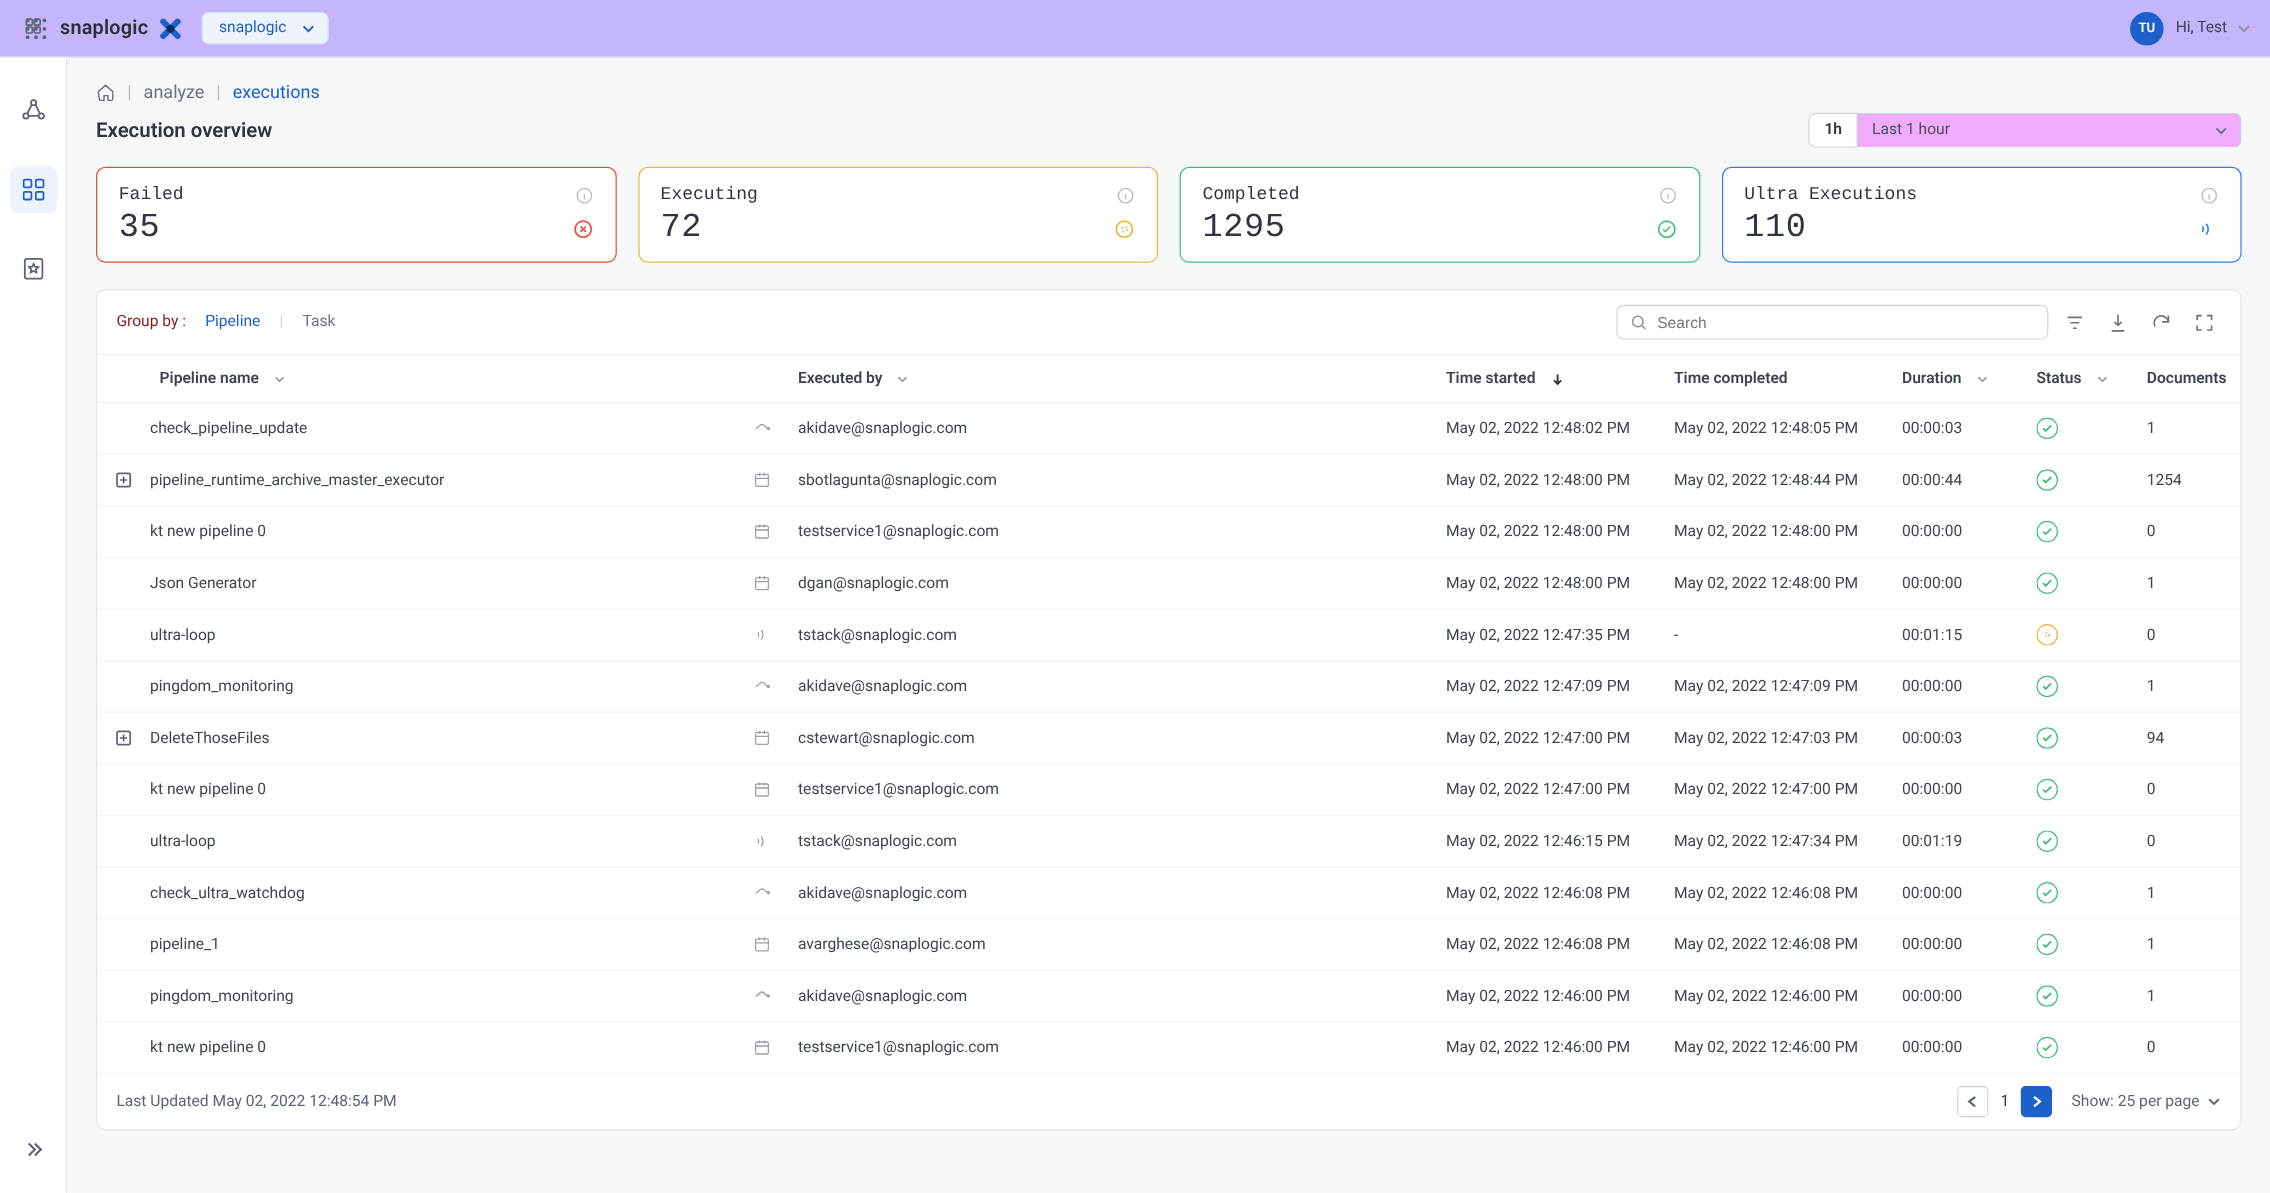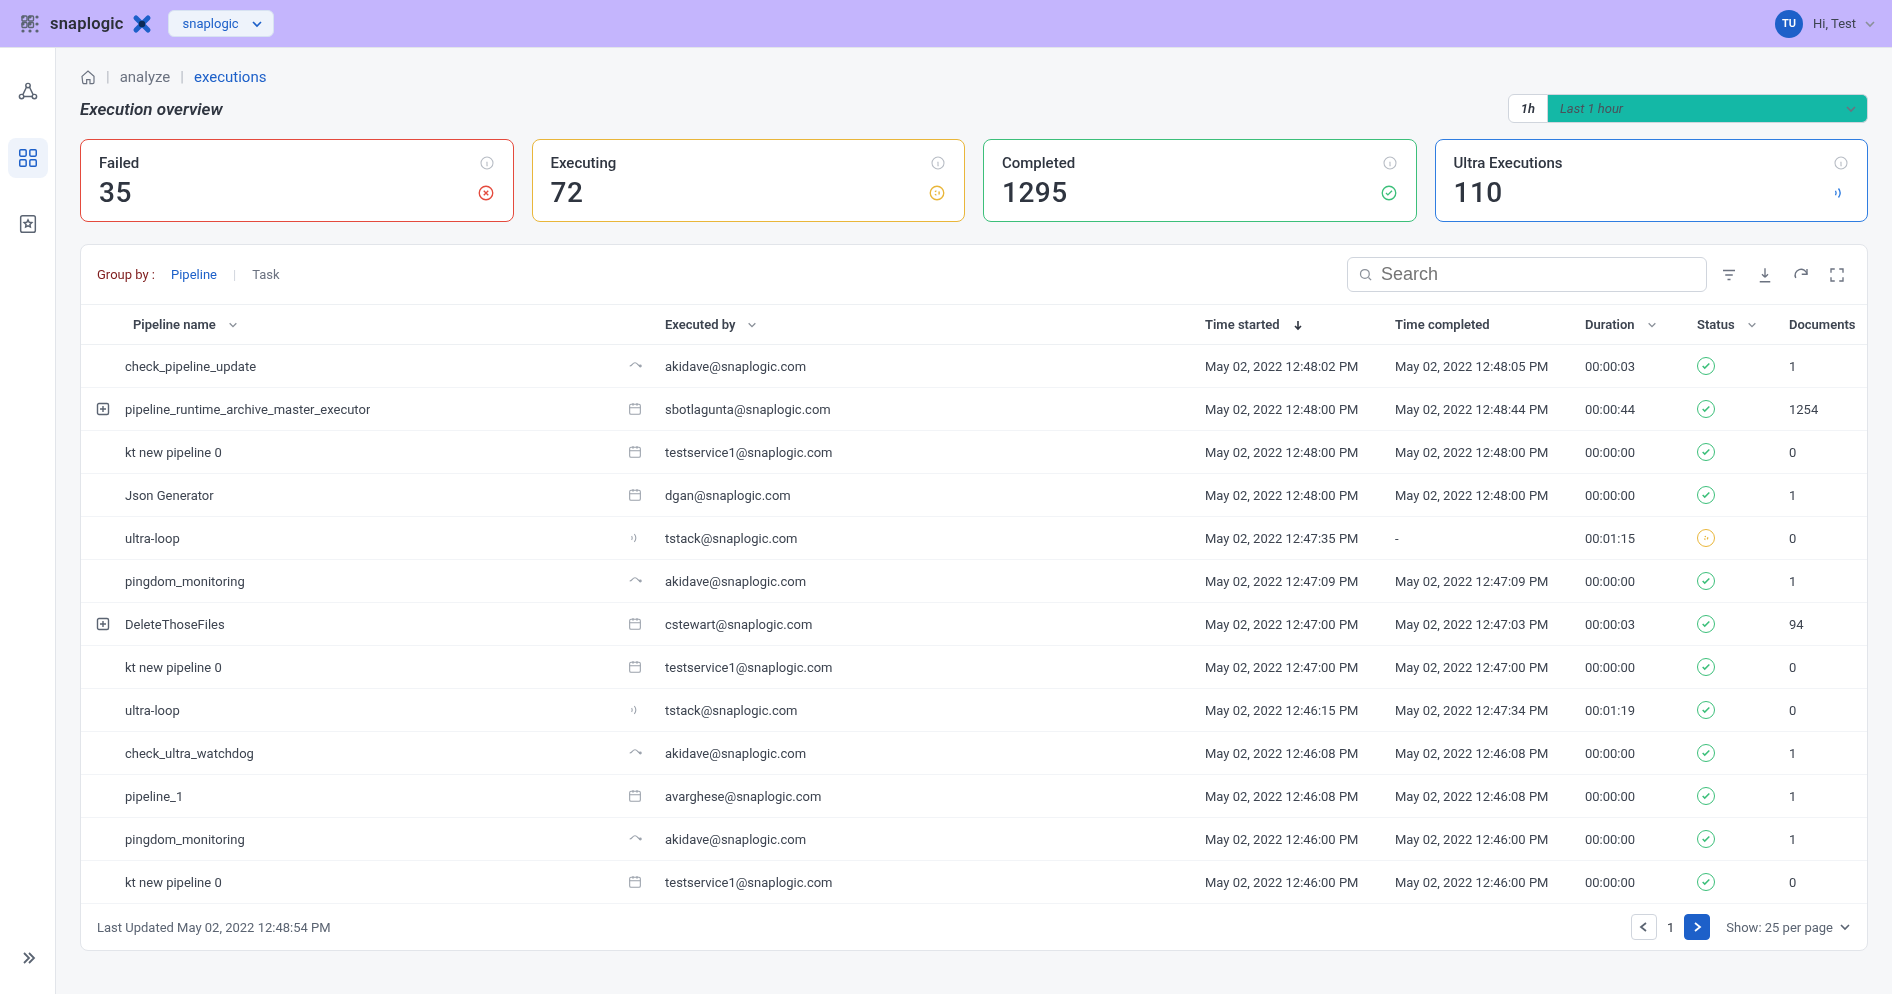--- a/index.html
+++ b/index.html
@@ -22,29 +22,29 @@
 .left-rail { position: absolute; top: 48px; left: 0; width: 56px; bottom: 0; background: #fff; border-right: 1px solid #e2e5ea; display: flex; flex-direction: column; align-items: center; padding-top: 24px; gap: 26px; }
 .rail-item { width: 40px; height: 40px; display: flex; align-items: center; justify-content: center; color: #5b6472; border-radius: 8px; }
 .rail-item.active { background: #eef3fb; color: #1d60c9; }
 .rail-bottom { margin-top: auto; margin-bottom: 16px; }
 
 
 .main { position: absolute; top: 48px; left: 56px; right: 0; bottom: 0; padding: 20px 24px 0 24px; overflow: hidden; }
 .breadcrumb { display: flex; align-items: center; gap: 10px; color: #6b7280; font-size: 15px; }
 .breadcrumb .cur { color: #1d60c9; }
 .breadcrumb .sep { color: #b6bbc3; }
-.page-title-row { display: flex; align-items: center; margin-top: 8px; font-style: italic; }
+.page-title-row { display: flex; align-items: center; margin-top: 8px; }
 .page-title { font-size: 17px; font-weight: 600; color: #2f3540; }
 .range-wrap { margin-left: auto; display: flex; align-items: center; gap: 0; }
 .range-chip { background: #fff; border: 1px solid #d0d5dd; border-radius: 6px 0 0 6px; padding: 6px 12px; color: #2f3540; font-weight: 600; }
-.range-select { background: #14b8a6; border: 1px solid #d0d5dd; border-left: none; border-radius: 0 6px 6px 0; padding: 6px 28px 6px 12px; color: #4b505a; position: relative; min-width: 320px; }
+.range-select { background: #f0abfc; border: 1px solid #d0d5dd; border-left: none; border-radius: 0 6px 6px 0; padding: 6px 28px 6px 12px; color: #4b505a; position: relative; min-width: 320px; }
 .range-select .chev { position: absolute; right: 10px; top: 50%; transform: translateY(-50%); color: #6b7280; }
 
 
-.cards { display: flex; gap: 18px; margin-top: 16px; }
+.cards { display: flex; gap: 18px; margin-top: 16px; font-family: Liberation Mono, monospace; }
 .card { flex: 1; background: #fff; border: 1px solid #d9dde3; border-radius: 8px; padding: 14px 18px 12px 18px; position: relative; }
 .card-title-row { display: flex; align-items: center; }
 .card-title { font-size: 15px; color: #2f3540; font-weight: 500; }
 .card .info { margin-left: auto; color: #b7bcc4; }
 .card-value-row { display: flex; align-items: center; margin-top: 4px; }
 .card-value { font-size: 28px; font-weight: 500; letter-spacing: 0.5px; }
 .card .badge { margin-left: auto; }
 .card-failed { border-color: #e44a3d; }
 .card-failed .card-value, .card-failed .card-title { color: #2f3540; }
 .card-executing { border-color: #e9b63a; }
@@ -54,21 +54,21 @@
 
 .panel { margin-top: 22px; background: #fff; border: 1px solid #e2e5ea; border-radius: 8px; overflow: hidden; }
 .panel-bar { display: flex; align-items: center; padding: 12px 16px; border-bottom: 1px solid #edf0f3; }
 .groupby { display: flex; align-items: center; gap: 16px; color: #3d4450; }
 .group-label { color: #7f1d1d; }
 .group-opt { color: #6b7280; }
 .group-opt.active { color: #1d60c9; }
 .group-sep { color: #d0d5dd; }
 .bar-spacer { flex: 1; }
 .search { display: flex; align-items: center; gap: 8px; border: 1px solid #d0d5dd; border-radius: 6px; padding: 6px 10px; width: 360px; color: #8a9099; }
-.search input { border: none; outline: none; flex: 1; font-size: 18px; color: #8b5cf6; }
+.search input { border: none; outline: none; flex: 1; font-size: 13px; color: #8b5cf6; }
 .bar-icon { color: #6b7280; width: 28px; height: 28px; display: flex; align-items: center; justify-content: center; border-radius: 6px; margin-left: 8px; }
 
 
 .grid-head, .grid-row { display: grid; grid-template-columns: 44px 540px 540px 190px 190px 112px 92px 130px; align-items: center; }
 .grid-head { padding: 12px 0; border-bottom: 1px solid #edf0f3; color: #3d4450; font-weight: 600; }
 .grid-head .th { display: flex; align-items: center; gap: 12px; }
 .grid-row { height: 43px; border-bottom: 1px solid #f2f4f7; color: #3d4450; }
 .cell { padding-right: 10px; white-space: nowrap; overflow: hidden; text-overflow: ellipsis; }
 .pname { display: flex; align-items: center; gap: 8px; }
 .pname .name { overflow: hidden; text-overflow: ellipsis; white-space: nowrap; }

